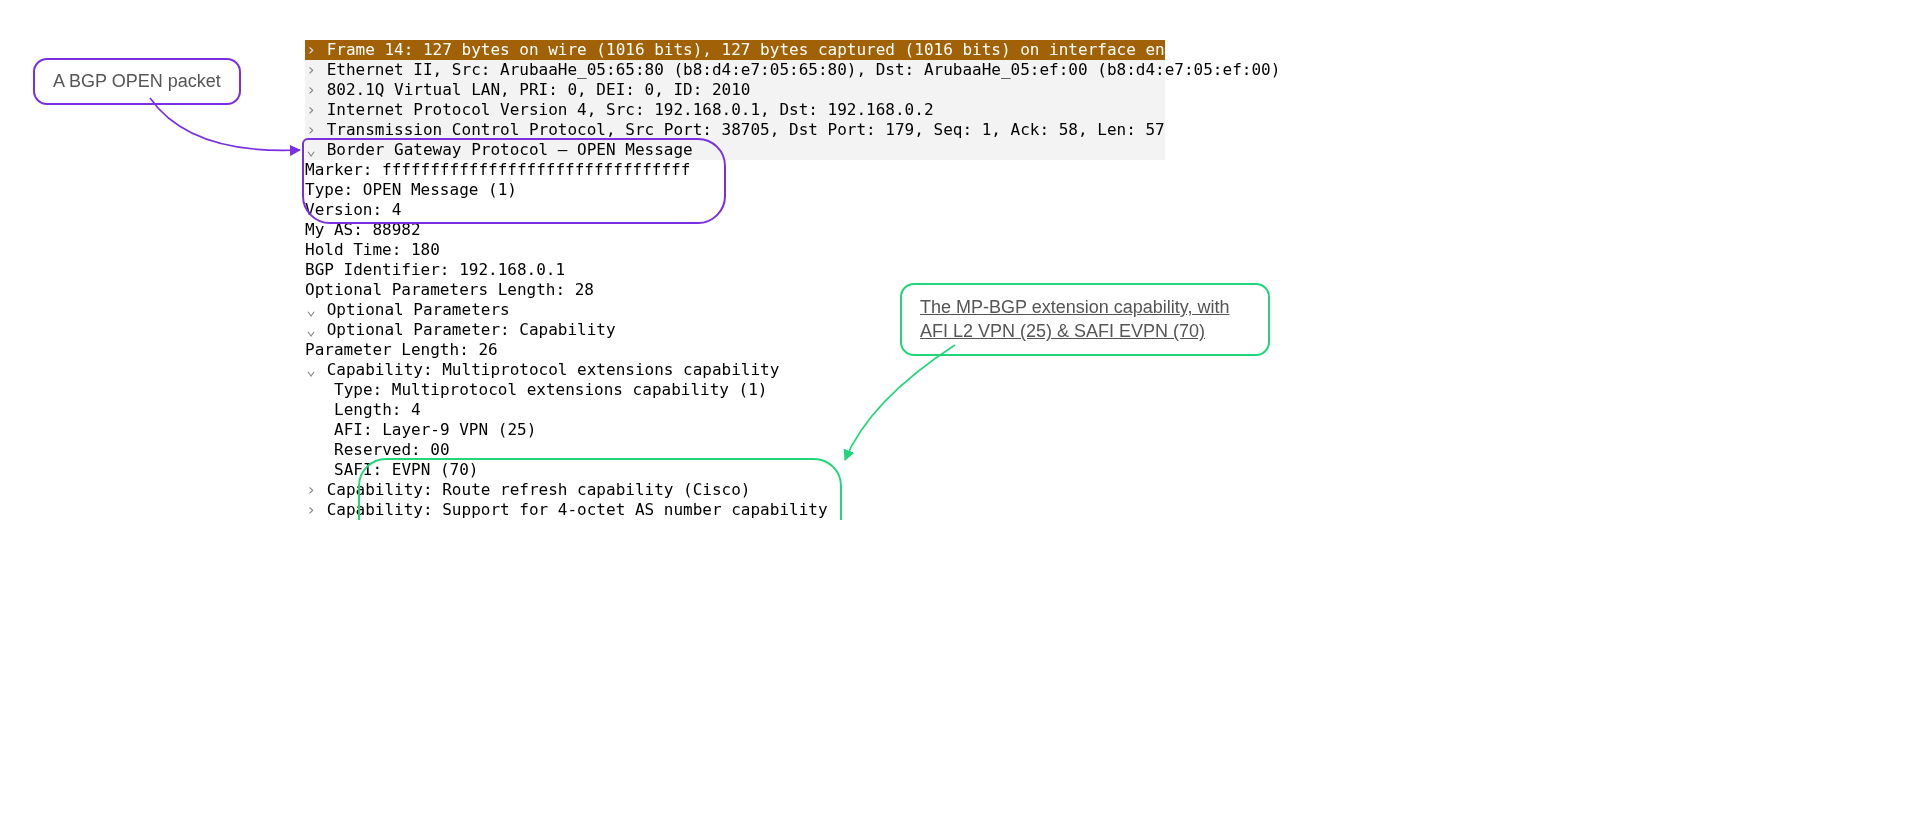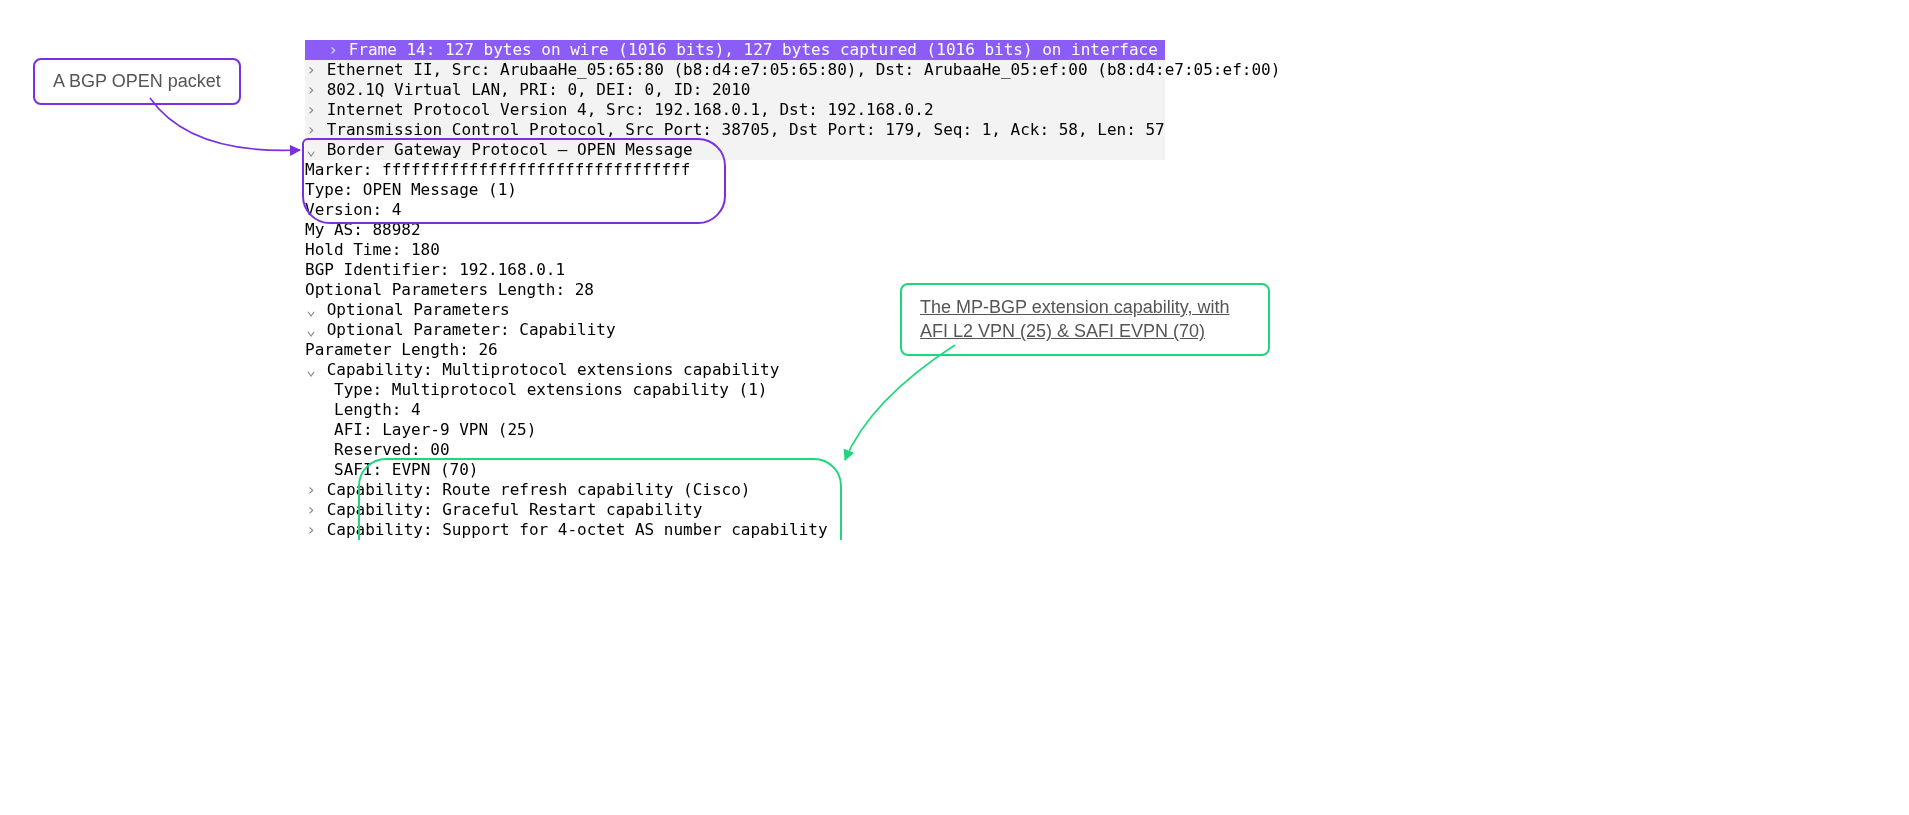--- a/index.html
+++ b/index.html
@@ -19,43 +19,42 @@
   .tree {
     margin-left: 305px;
     width: 860px;
     background: #f3f3f3;
   }
   .tree .row {
     white-space: pre;
     padding: 0 4px 0 0;
   }
   .tree .sel {
-    background: #8b5cf6;
+    background: #a16207;
     color: #fff;
-    padding-left: 22px;
   }
   .tree .plain {
     background: #fff;
   }
   .caret {
     display: inline-block;
     width: 12px;
     text-align: center;
     color: #888;
   }
   .sel .caret { color: #cfe0ff; }
   .indent1 { padding-left: 22px; }
   .indent2 { padding-left: 40px; }
   .indent3 { padding-left: 58px; }
   .indent4 { padding-left: 76px; margin-left: 29px; }
 
   .callout {
     position: absolute;
     border: 2.5px solid;
-    border-radius: 8px;
+    border-radius: 14px;
     padding: 10px 18px;
     font-family: -apple-system, Helvetica, Arial, sans-serif;
     font-size: 18px;
     color: #555;
     background: #fff;
   }
   .callout.purple { border-color: #7a2fe0; top: 58px; left: 33px; }
   .callout.green  { border-color: #1fd67a; top: 283px; left: 900px; width: 330px; line-height: 1.35; text-decoration: underline; }
 
   .box-overlay {
@@ -119,21 +118,20 @@
       <div class="row"><span class="caret">⌄</span> <span>Optional Parameters</span></div>
       <div class="row indent1"><span class="caret">⌄</span> <span>Optional Parameter: Capability</span></div>
       <div class="row indent3"><span>Parameter Length: 26</span></div>
       <div class="row indent2"><span class="caret">⌄</span> <span>Capability: Multiprotocol extensions capability</span></div>
       <div class="row indent4"><span>Type: Multiprotocol extensions capability (1)</span></div>
       <div class="row indent4"><span>Length: 4</span></div>
       <div class="row indent4"><span>AFI: Layer-9 VPN (25)</span></div>
       <div class="row indent4"><span>Reserved: 00</span></div>
       <div class="row indent4"><span>SAFI: EVPN (70)</span></div>
       <div class="row indent2"><span class="caret">›</span> <span>Capability: Route refresh capability (Cisco)</span></div>
-      <div class="row indent2"><span class="caret">›</span> <span>Capability: Graceful Restart capability</span></div>
       <div class="row indent2"><span class="caret">›</span> <span>Capability: Support for 4-octet AS number capability</span></div>
     </div>
   </div>
 
   <div class="box-overlay box-purple"></div>
   <div class="box-overlay box-green"></div>
 
 </div>
 
 </body></html>

